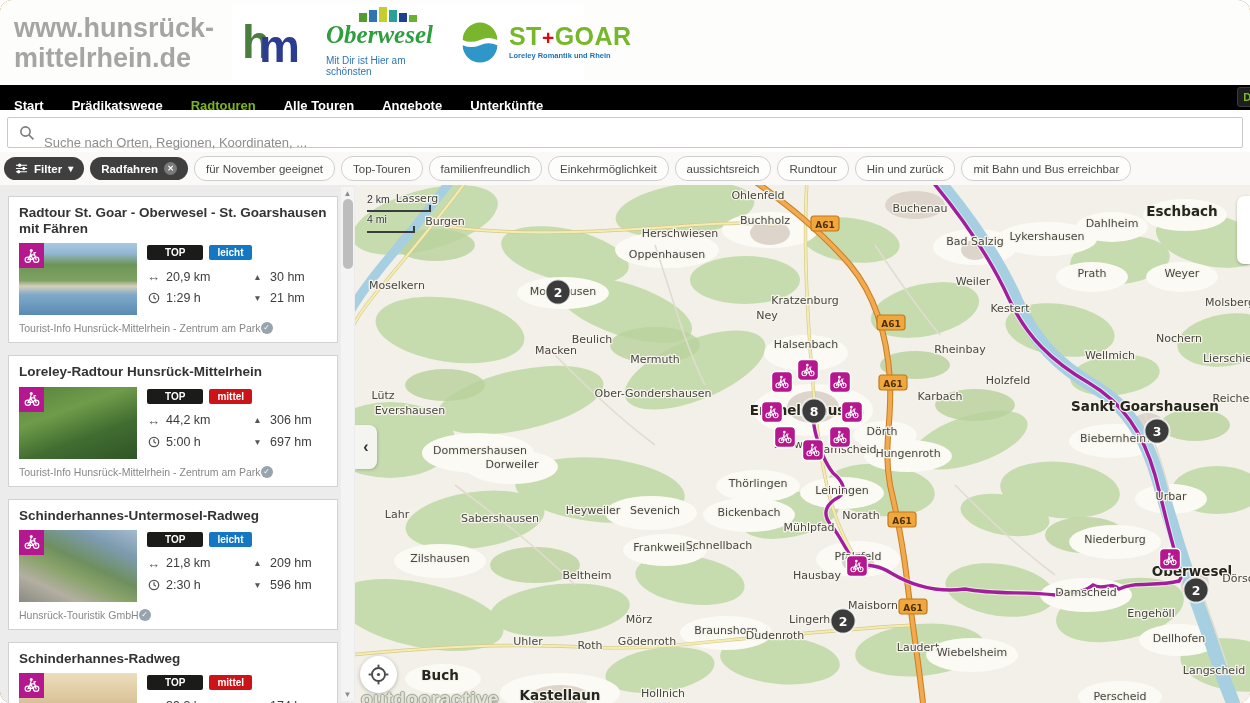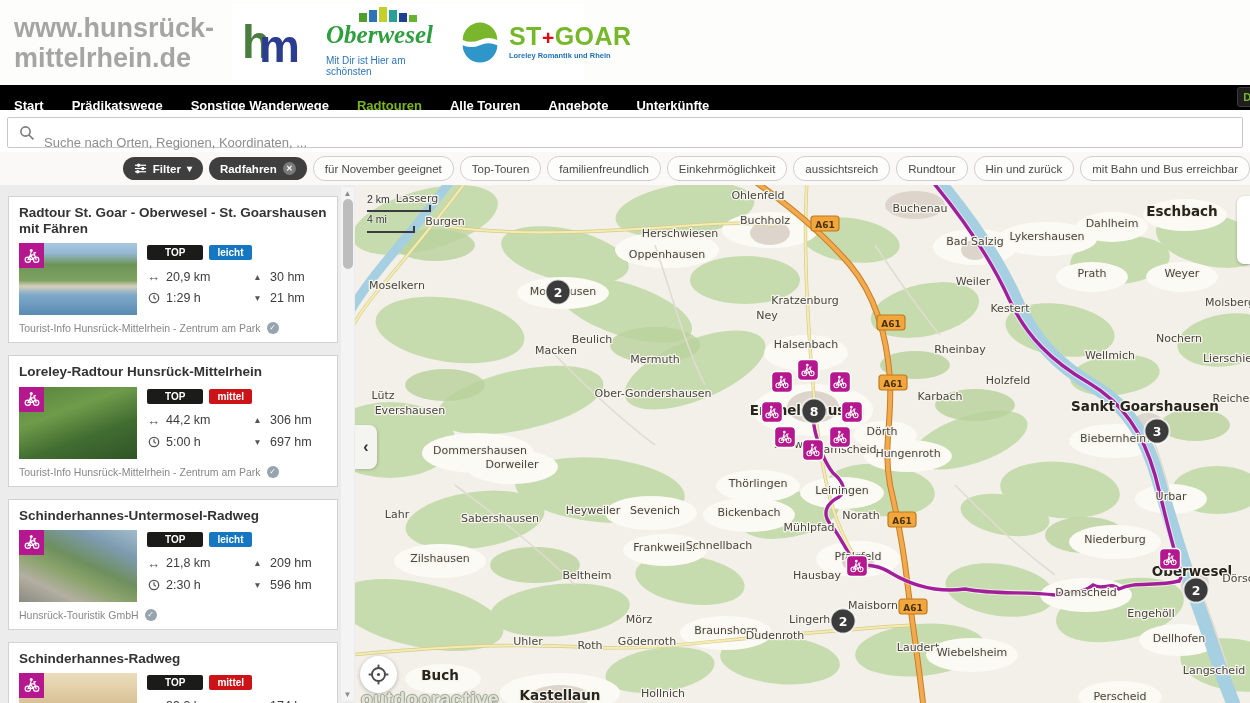--- a/index.html
+++ b/index.html
@@ -1,16 +1,16 @@
 <!DOCTYPE html>
 <html><head>
 <meta charset="utf-8">
 <style>
   html,body{margin:0;padding:0;background:#fff;}
-  .page{position:relative;width:1250px;height:703px;overflow:hidden;font-family:"Liberation Sans",sans-serif;background:#a16207;}
+  .page{position:relative;width:1250px;height:703px;overflow:hidden;font-family:"Liberation Sans",sans-serif;background:#a16207;border-radius:12px;}
 
   
   .header{position:absolute;left:0;top:0;width:100%;height:85px;background:#fdfdfc;border-bottom:1px solid #ececec;}
   .site-title{position:absolute;left:14px;top:14px;font-size:27px;font-weight:bold;color:#a5a5a5;line-height:1.1;}
   .logo-strip{position:absolute;left:232px;top:4px;width:342px;height:76px;background:#fff;display:flex;align-items:center;gap:26px;padding-left:10px;}
   .hm-logo{font-weight:bold;font-size:46px;line-height:1;white-space:nowrap;}
   .hm-h{color:#4b7d3f;}
   .hm-m{color:#2c3c8f;margin-left:-11px;position:relative;top:4px;}
   .ow-logo{display:flex;flex-direction:column;align-items:center;}
   .ow-squares{display:flex;align-items:flex-end;gap:2px;margin-left:18px;height:15px;}
@@ -30,21 +30,21 @@
   .nav-lang span{display:inline-block;width:26px;background:#1e1e1e;border:1px solid #3c3c3c;border-radius:3px;color:#76b82a;font-size:11px;font-weight:bold;text-align:center;line-height:18px;}
 
   
   .search-band{position:absolute;left:0;top:110px;width:100%;height:42px;background:#fff;}
   .search-box{position:absolute;left:7px;right:7px;top:7px;height:29px;border:1px solid #c9c9c9;border-radius:2px;background:#fff;}
   .search-box svg{position:absolute;left:11px;top:7px;}
   .search-box input{position:absolute;left:34px;top:0;right:8px;height:100%;border:none;outline:none;font-size:13px;color:#444;font-family:"Liberation Sans",sans-serif;background:transparent;margin-top:9px;}
   .search-box input::placeholder{color:#8d8d8d;}
 
   
-  .chips{position:absolute;left:0;top:152px;width:100%;height:33px;background:#faf9f7;display:flex;align-items:center;gap:6px;padding-left:4px;box-sizing:border-box;justify-content:flex-end;}
+  .chips{position:absolute;left:0;top:152px;width:100%;height:33px;background:#faf9f7;display:flex;align-items:center;gap:6px;padding-left:4px;box-sizing:border-box;}
   .chip{height:23px;border-radius:12px;display:inline-flex;align-items:center;font-size:11.5px;white-space:nowrap;padding:0 11px;gap:6px;}
   .chip.dark{background:#3f3f3f;color:#fff;font-weight:bold;}
   .chip.light{background:#fdfdfc;border:1px solid #cfcfcf;color:#4a4a4a;}
   .chip .closec{display:inline-block;width:13px;height:13px;border-radius:50%;background:#7a7a7a;color:#fff;font-size:8px;line-height:13px;text-align:center;}
   .chip .chev{font-size:10px;}
 
   
   .panel{position:absolute;left:0;top:185px;width:355px;height:518px;background:#ececec;box-sizing:border-box;padding:11px 0 0 8px;}
   .card{width:330px;background:#fff;border:1px solid #d2d2d2;box-sizing:border-box;padding:8px 10px;margin-bottom:12px;}
   .card h3{margin:0 0 6px 0;font-size:13.5px;color:#333;font-weight:bold;line-height:1.2;}
@@ -56,21 +56,21 @@
   .thumb3{background:linear-gradient(205deg,#a3bccc 0%,#7d9bb0 22%,#6e8f5e 45%,#8aa36b 60%,#b3afa1 78%,#8b8b83 100%);}
   .thumb4{background:linear-gradient(180deg,#ecddbc 0%,#dcc79d 35%,#c9b183 60%,#a98f62 100%);}
   .card-info{flex:1;}
   .badges{display:flex;gap:6px;margin:2px 0 9px 0;}
   .b-top{background:#1b1b19;color:#fff;font-size:10px;font-weight:bold;padding:2px 18px;border-radius:2px;}
   .b-diff{color:#fff;font-size:10px;font-weight:bold;padding:2px 8px;border-radius:2px;}
   .stats{display:grid;grid-template-columns:104px 1fr;row-gap:7px;font-size:12.5px;color:#3d3d3d;}
   .stat{display:flex;align-items:center;gap:6px;}
   .si{color:#555;display:inline-flex;align-items:center;justify-content:center;width:13px;}
   .si.arrow{font-size:13px;} .si.tri{font-size:8.5px;}
-  .card-src{display:flex;align-items:center;gap:6px;margin-top:7px;font-size:10.5px;color:#878787;}
+  .card-src{display:flex;align-items:center;gap:0;margin-top:7px;font-size:10.5px;color:#878787;}
   .verified{display:inline-block;width:12px;height:12px;border-radius:50%;background:#97a4ad;color:#fff;font-size:8px;line-height:12px;text-align:center;flex:0 0 auto;}
   .panel-scroll{position:absolute;right:1px;top:2px;bottom:2px;width:13px;background:#f4f4f4;}
   .panel-scroll .arr{position:absolute;left:0;width:100%;text-align:center;font-size:8px;color:#8a8a8a;}
   .arr.up{top:2px;} .arr.dn{bottom:2px;}
   .scroll-thumb{position:absolute;left:1.5px;top:12px;width:10px;height:70px;background:#bdbdbd;border-radius:5px;}
 
   
   .map{position:absolute;left:355px;top:185px;width:895px;height:518px;overflow:hidden;background:#f2f0e8;}
   .maplbl{font-family:"DejaVu Sans",sans-serif;font-size:11px;fill:#474740;text-anchor:middle;paint-order:stroke;stroke:#f6f4ec;stroke-width:2.6px;stroke-linejoin:round;}
   .maplbl.big{font-size:13.5px;font-weight:bold;fill:#26261f;}
@@ -117,21 +117,20 @@
           <div class="sg-text-line"><span class="sg-green">ST</span><span class="sg-plus">+</span><span class="sg-green">GOAR</span></div>
           <div class="sg-tag">Loreley Romantik und Rhein</div>
         </div>
       </div>
     </div>
   </div>
 
   <nav class="nav">
     <a href="#">Start</a>
     <a href="#">Prädikatswege</a>
-    <a href="#">Sonstige Wanderwege</a>
     <a href="#" class="active">Radtouren</a>
     <a href="#">Alle Touren</a>
     <a href="#">Angebote</a>
     <a href="#">Unterkünfte</a>
     <div class="nav-lang"><span>DE</span></div>
   </nav>
 
   <div class="search-band">
     <div class="search-box">
       <svg width="16" height="16" viewBox="0 0 16 16">

